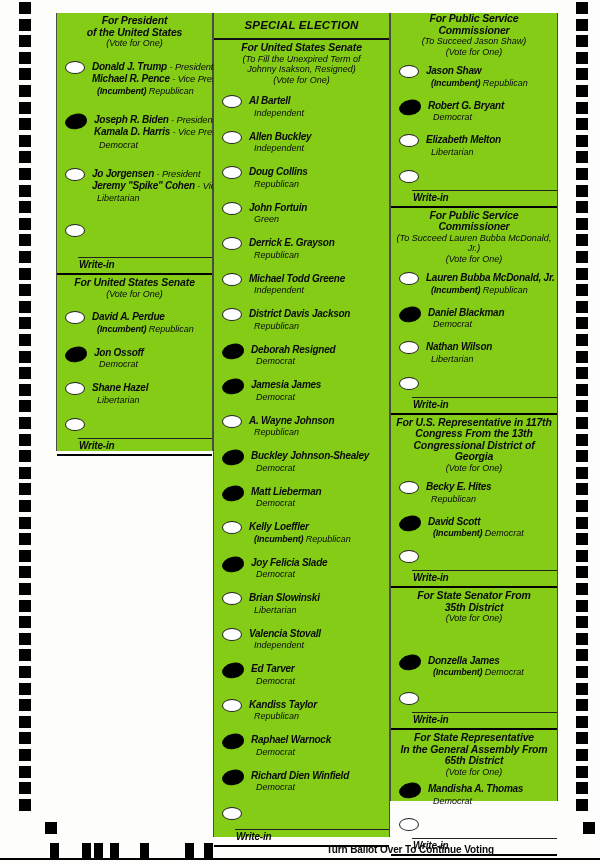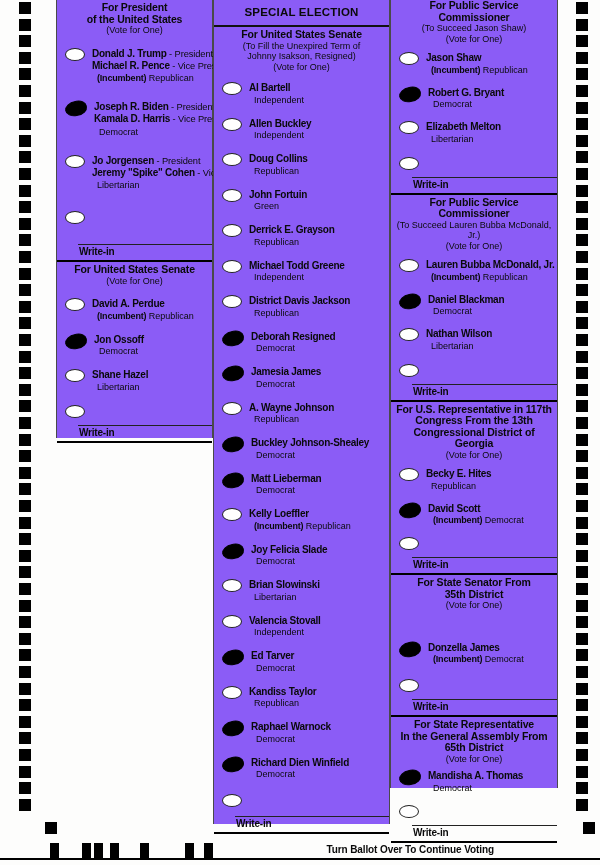--- a/index.html
+++ b/index.html
@@ -5,21 +5,21 @@
   html,body{margin:0;padding:0;}
   body{width:600px;height:865px;background:#fdfdfc;position:relative;overflow:hidden;
        font-family:"Liberation Sans",sans-serif;color:#0a0a0a;}
   #ballot{position:absolute;inset:0;}
   
   .tmark{position:absolute;width:12px;height:12px;background:#000;}
   .bbar{position:absolute;width:9px;height:17px;background:#000;}
   .bline{position:absolute;left:0;top:858px;width:600px;height:2px;background:#000;}
   .turn-text{position:absolute;top:844px;right:106px;font-weight:700;font-size:10px;letter-spacing:-0.1px;}
   
-  .colbox{position:absolute;top:0;border-left:1px solid #4a4a4a;border-right:1px solid #4a4a4a;box-sizing:border-box;background:#8b5cf6;}
+  .colbox{position:absolute;top:13px;border-left:1px solid #4a4a4a;border-right:1px solid #4a4a4a;box-sizing:border-box;background:#84cc16;font-style:italic;}
   #col1{left:56px;width:157px;height:438px;}
   #col2{left:213px;width:177px;height:824px;}
   #col3{left:390px;width:168px;height:788px;}
   .banner{font-weight:700;font-size:11.5px;text-align:center;padding:6px 0 7px;border-bottom:2px solid #111;letter-spacing:0.2px;}
   .sec{border-bottom:2.5px solid #000;}
   .sec-header{text-align:center;padding:2px 2px 0;margin-bottom:11px;}
   .hb{font-weight:700;font-size:10.5px;line-height:11.5px;letter-spacing:-0.15px;}
   .hn{font-size:9px;line-height:10.5px;}
   .cand{display:flex;align-items:flex-start;padding-left:8px;margin-bottom:13px;}
   .oval{display:block;width:18px;height:11px;border:1.6px solid #222;border-radius:50%;background:#fff;flex:none;margin-top:0;}

